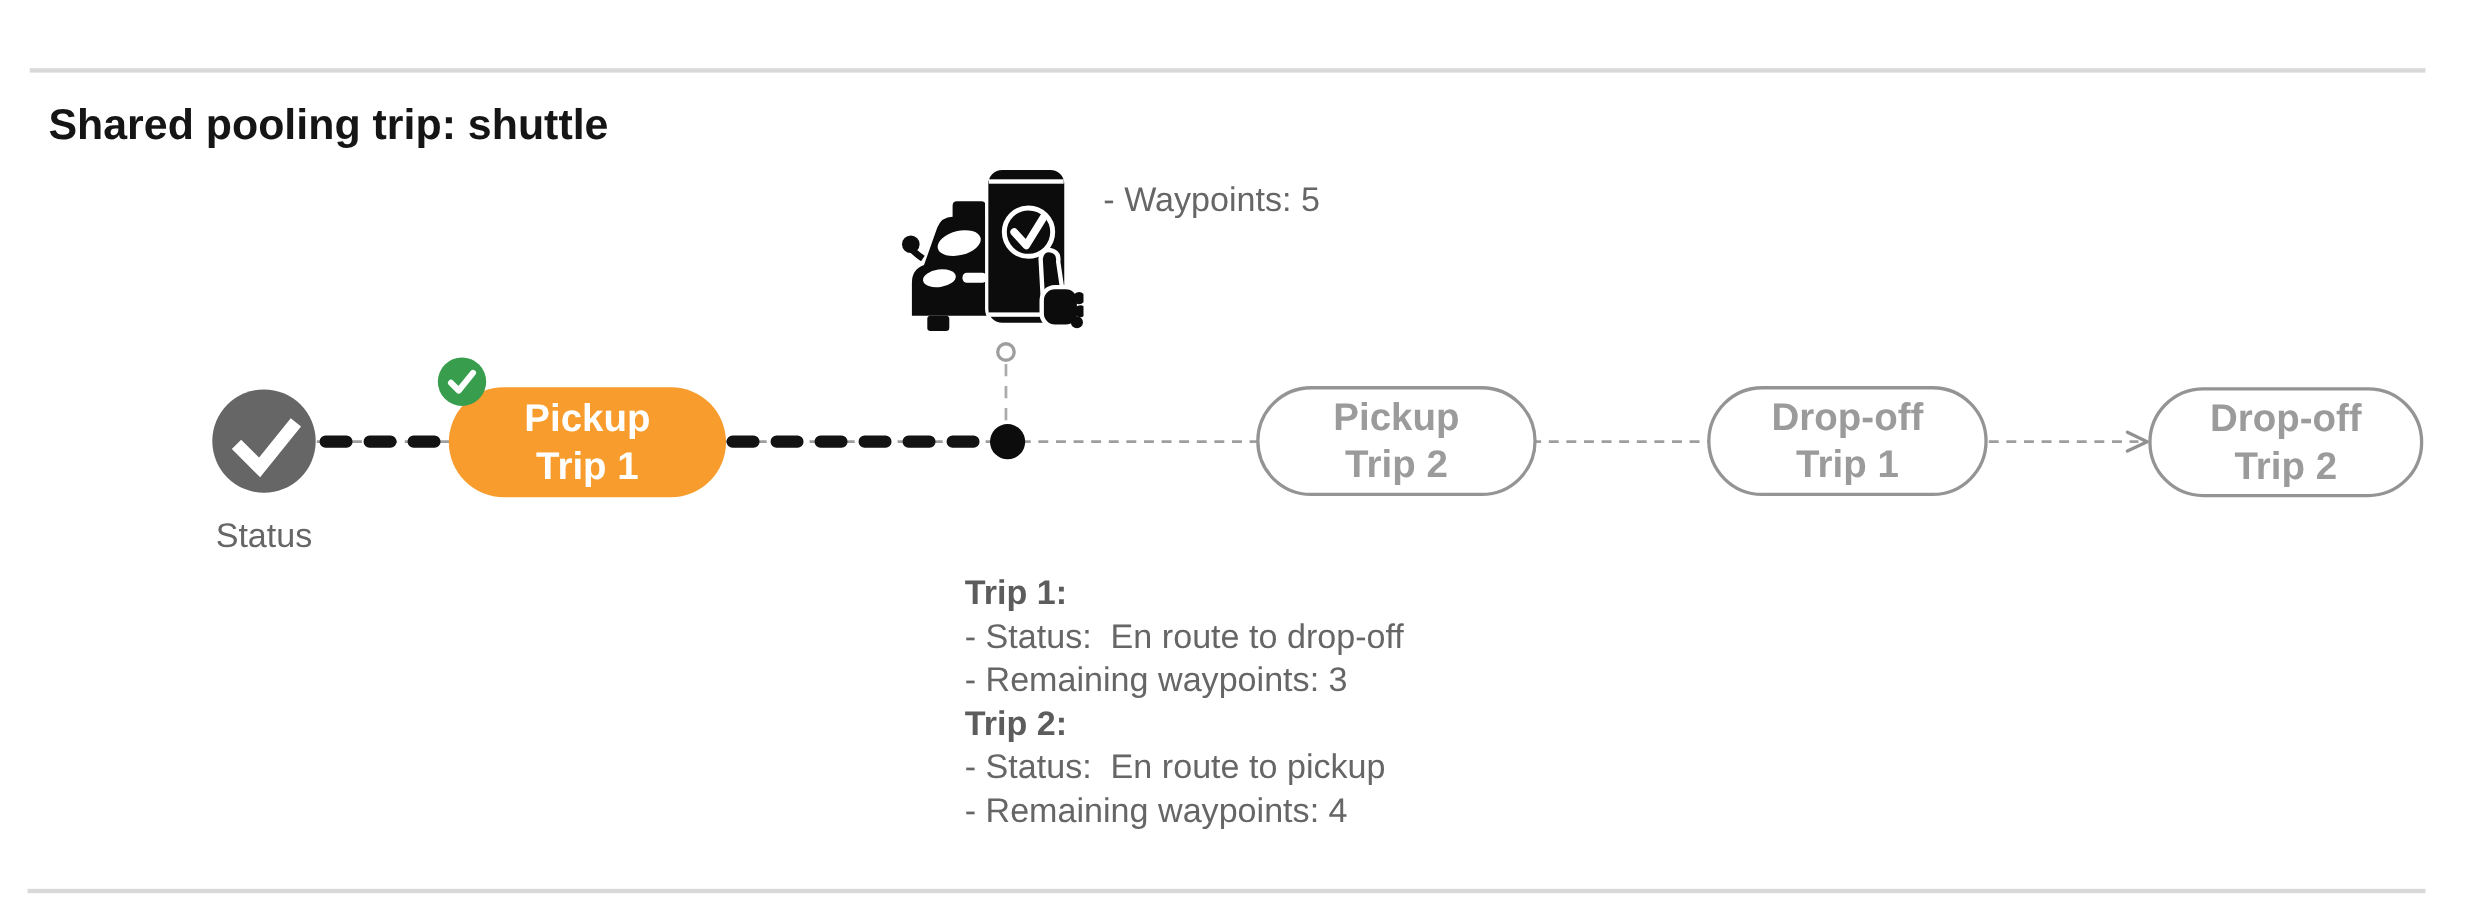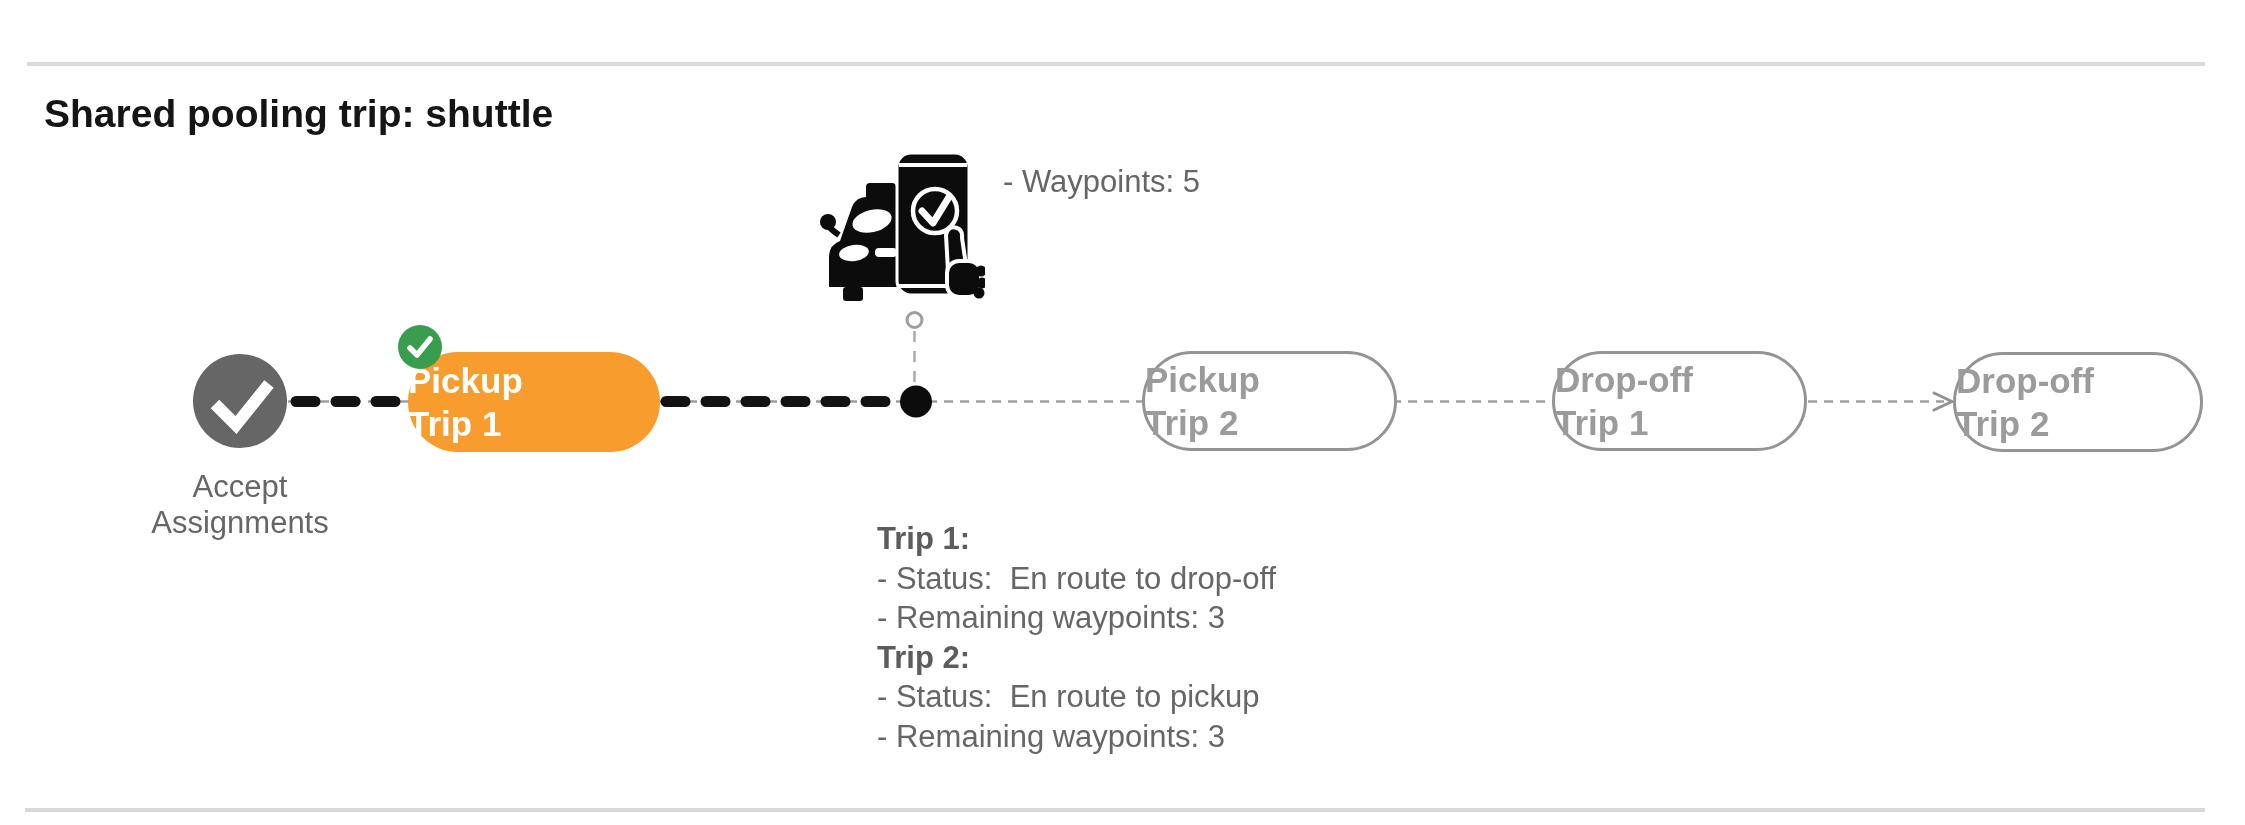--- a/index.html
+++ b/index.html
@@ -9,21 +9,21 @@
     margin-top:25px;
   }
   .rule{position:absolute;background:var(--rule,#d9d9d9);height:4px;}
   .rule.top{left:27px;top:37px;width:2178px;}
   .rule.bottom{left:25px;top:783px;width:2180px;}
   .title{
     position:absolute;left:44px;top:66px;font-size:39px;line-height:46px;
     font-weight:bold;color:#151515;letter-spacing:0;
   }
   svg.connectors{position:absolute;left:0;top:0;z-index:1;pointer-events:none;}
-  .node{position:absolute;z-index:2;display:flex;align-items:flex-start;justify-content:center;}
+  .node{position:absolute;z-index:2;display:flex;align-items:center;justify-content:center;}
   .circle-node{
     left:193px;top:329px;width:94px;height:94px;border-radius:50%;
     background:var(--gray-node,#666667);
   }
   .circle-label{
     position:absolute;left:65px;top:444px;width:350px;text-align:center;z-index:2;
     font-size:31px;line-height:36px;color:var(--gray-text,#666666);
   }
   .pill{
     box-sizing:border-box;width:255px;height:100px;top:326px;border-radius:50px;
@@ -74,22 +74,21 @@
 
     <path d="M1934 368 L1952 376.5 L1934 385" fill="none" stroke="#919191" stroke-width="3" stroke-linecap="round" stroke-linejoin="round"></path>
   </svg>
 
   <div class="node circle-node">
     <svg width="94" height="94" viewBox="0 0 94 94">
       <polyline points="22,50 43,71 76,30" fill="none" stroke="#ffffff" stroke-width="12"></polyline>
     </svg>
   </div>
   <div class="circle-label">
-    <div>Accept</div>
-    <div>Assignments</div>
+    <div>Status</div>
   </div>
 
   <div class="node pill active">
     <div>Pickup</div>
     <div>Trip 1</div>
   </div>
   <div class="badge">
     <svg width="44" height="44" viewBox="0 0 44 44">
       <polyline points="12,23 19,30 32,14" fill="none" stroke="#ffffff" stroke-width="5.5" stroke-linecap="round" stroke-linejoin="round"></polyline>
     </svg>
@@ -142,16 +141,16 @@
   <div class="annot trip-annot">
     <div>
       <span class="hd">Trip 1</span><span class="hd colon">:</span>
     </div>
     <div class="pre">- Status:  En route to drop-off
 - Remaining waypoints: 3</div>
     <div>
       <span class="hd">Trip 2</span><span class="hd colon">:</span>
     </div>
     <div class="pre">- Status:  En route to pickup
-- Remaining waypoints: 3</div>
+- Remaining waypoints: 4</div>
   </div>
 
 </div>
 
 </body></html>

